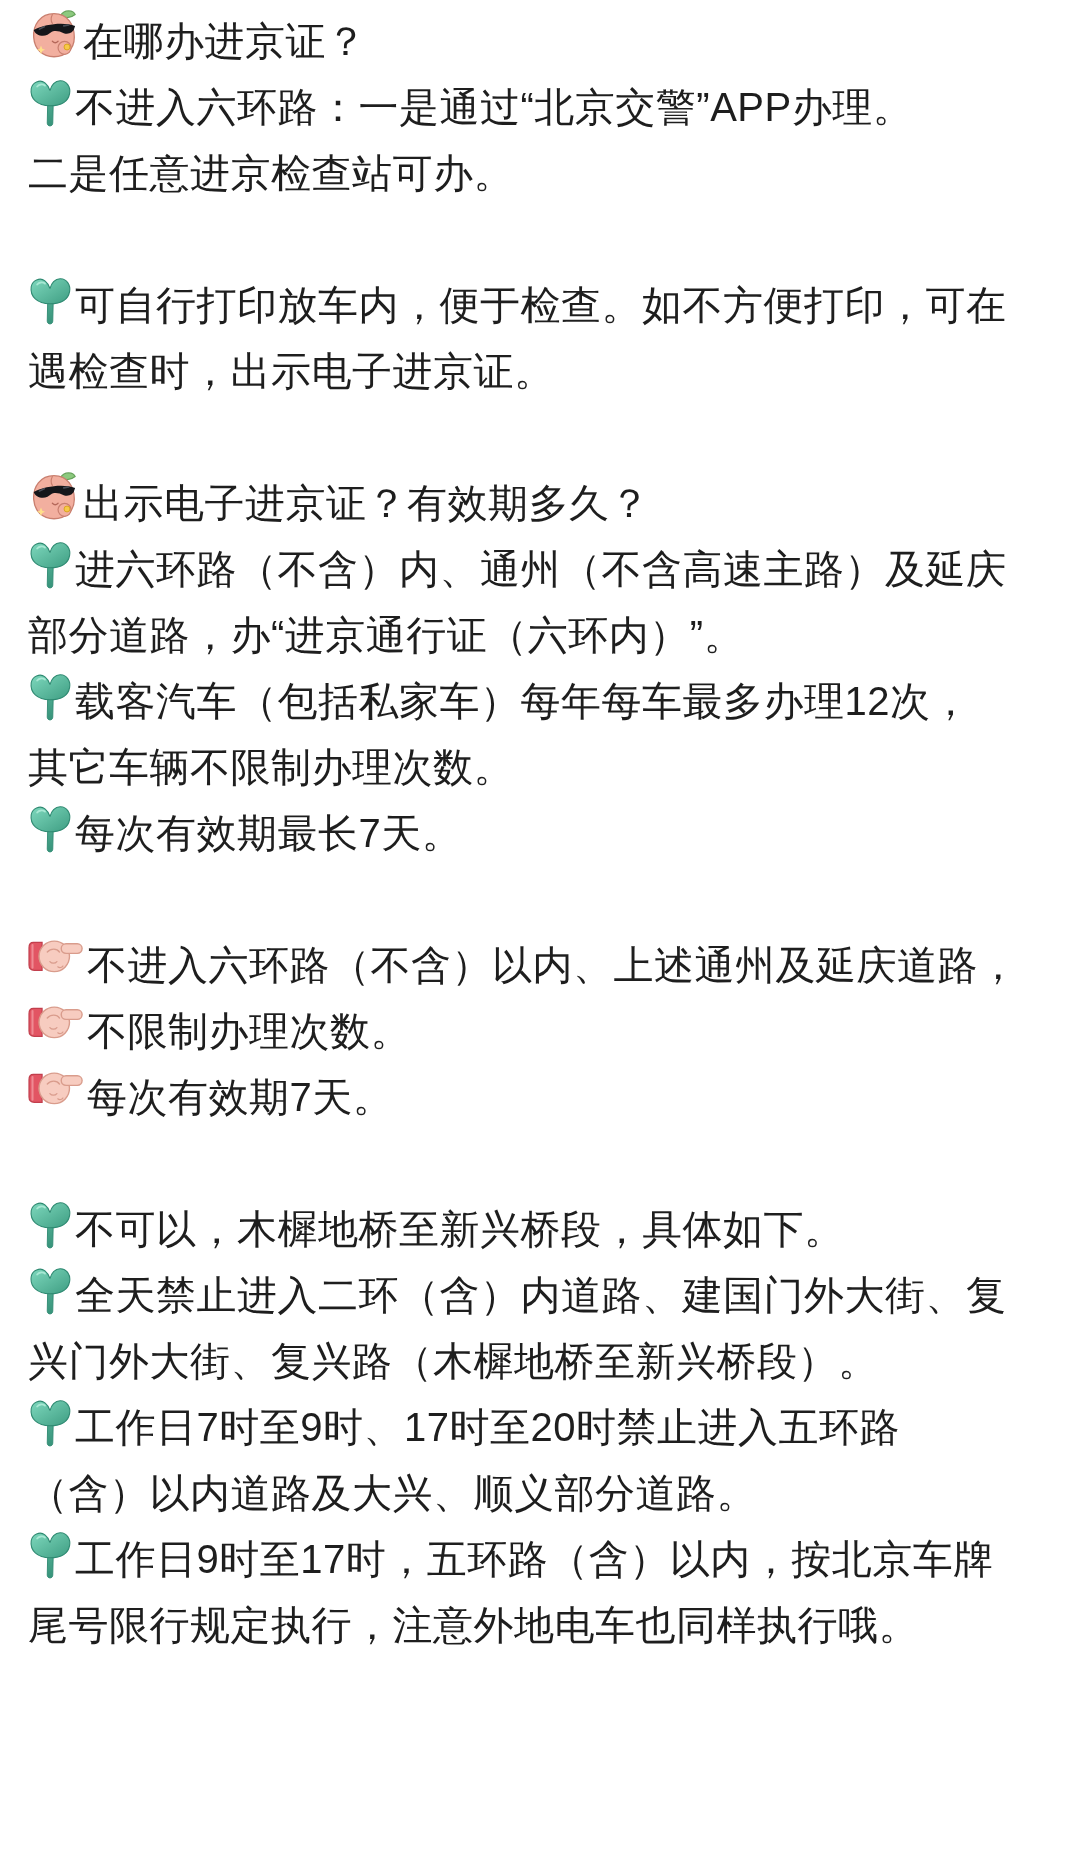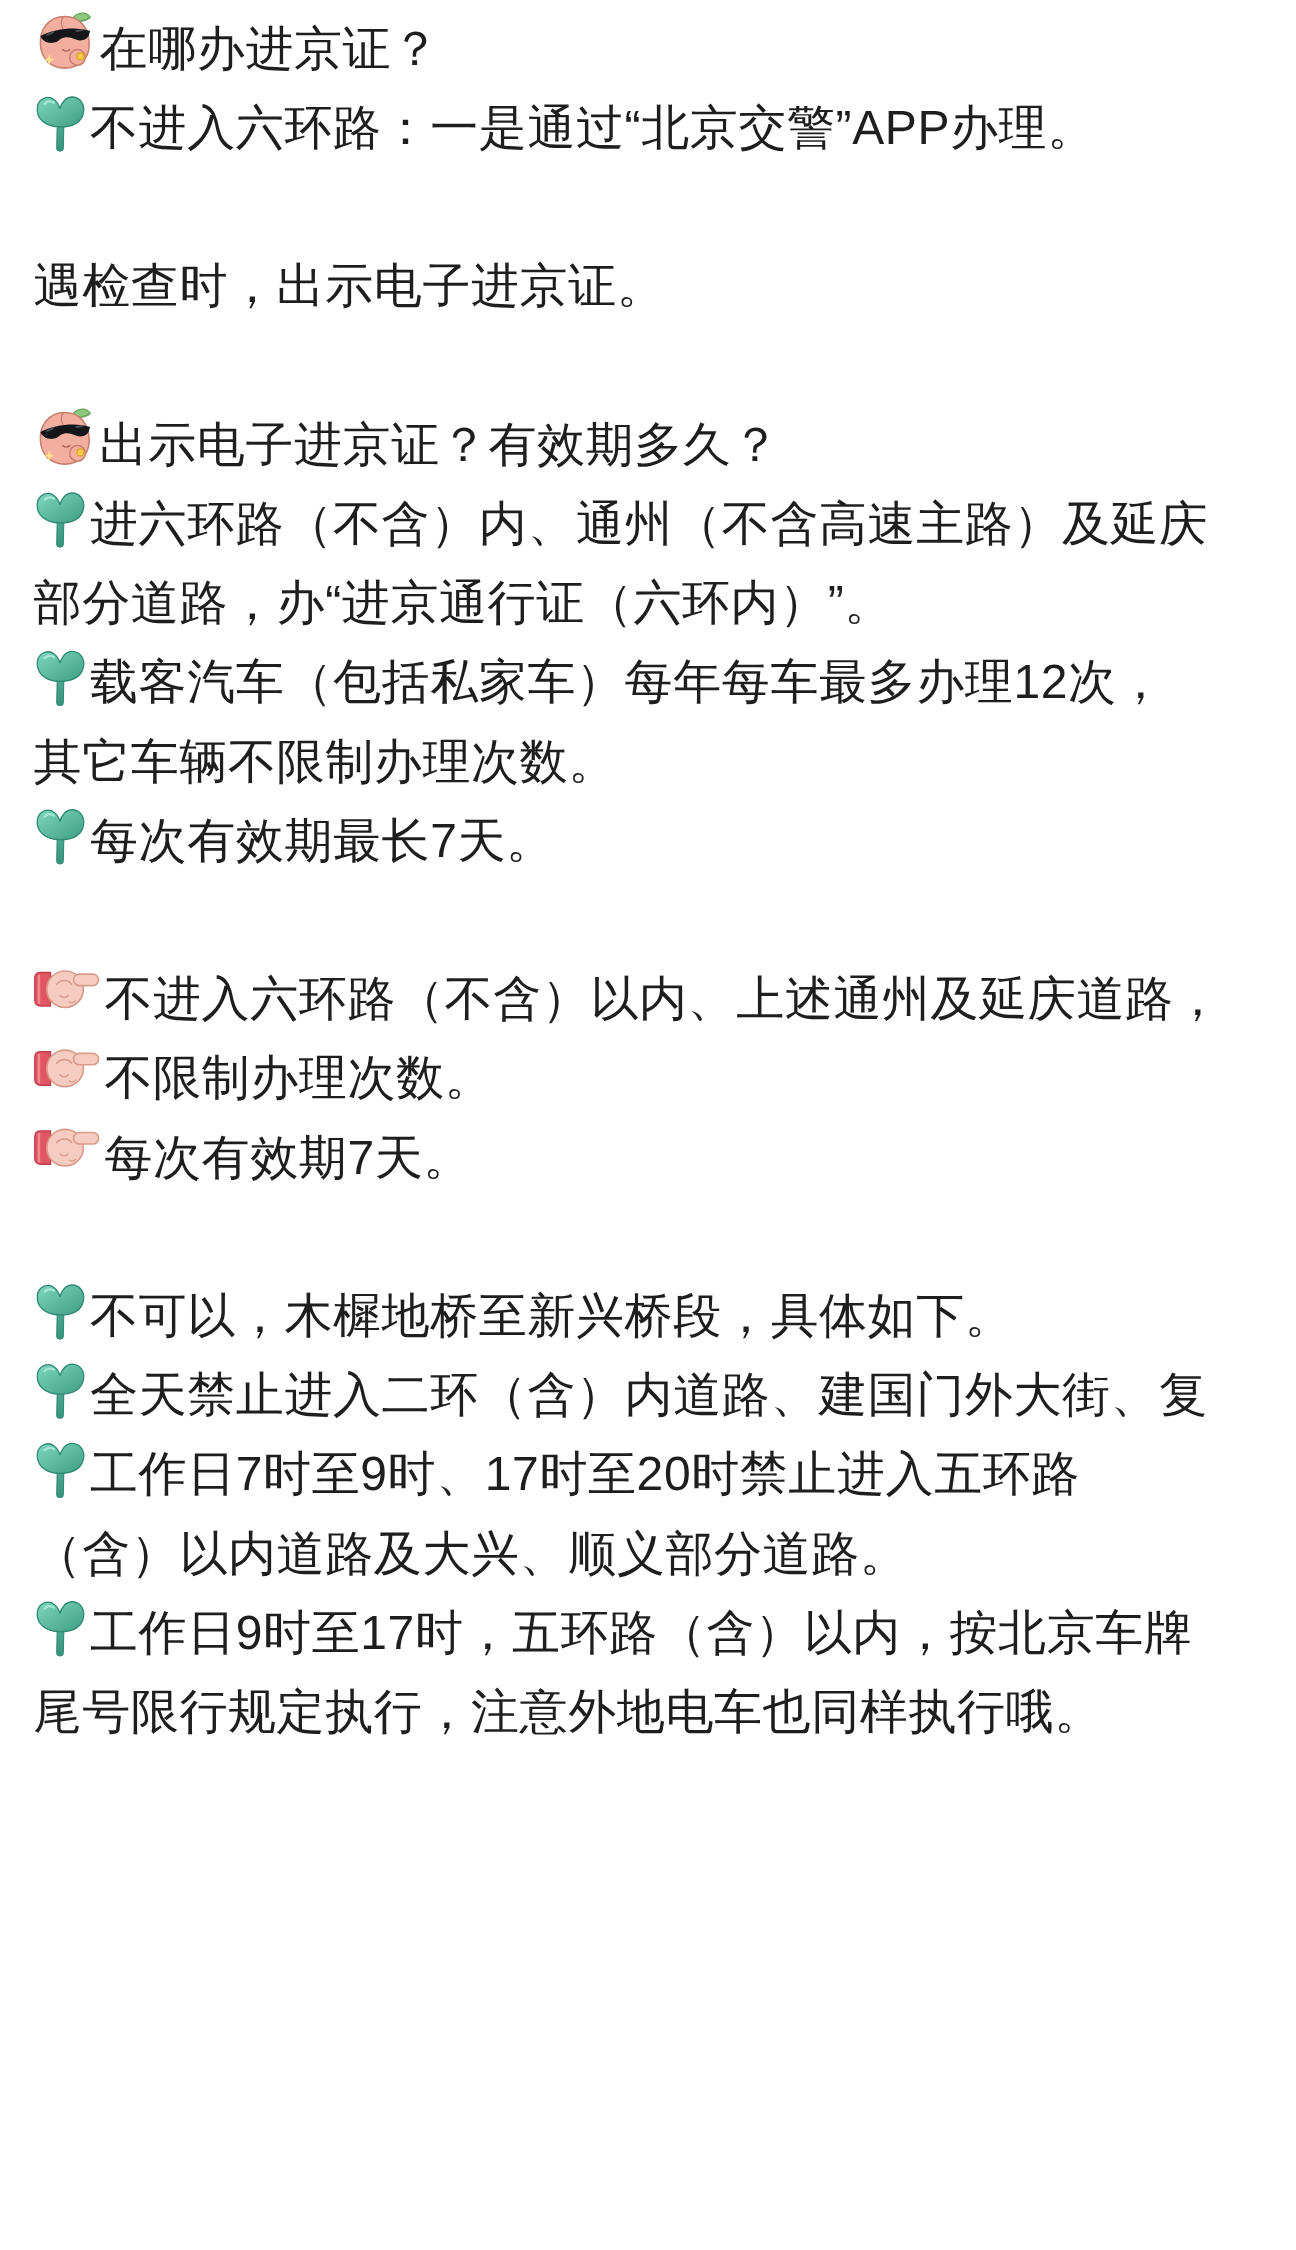--- a/index.html
+++ b/index.html
@@ -89,22 +89,48 @@
 
       <path d="M21.5 30 L27.5 30 L27 52 C27 56 21 56 21 52 Z" fill="url(#stemGrad)" stroke="#2F8A72" stroke-width="1"></path>
 
       <path d="M24 33 C10 33 2 25 3.5 14.5 C4.6 7.5 13 3.8 18.5 8 C21.5 10.3 23.2 13.5 24 16.5 C25.2 11 29.5 5.5 35.5 5.8 C42.5 6.2 46.6 12.5 45.4 19.5 C43.8 29 36 33 24 33 Z" fill="url(#tealGrad)" stroke="#2F8A72" stroke-width="1.2"></path>
 
       <path d="M10 12 C12 9.5 16 9 18.5 11" fill="none" stroke="#A8E8D4" stroke-width="2" stroke-linecap="round"></path>
     </svg>
   </span>
 <span class="txt">不进入六环路：一是通过“北京交警”APP办理。</span>
       </div>
-    </div>
-    <div class="section">
+      <div class="line">
+        <span class="txt">二是任意进京检查站可办。</span>
+      </div>
+    </div>
+    <div class="section">
+      <div class="line">
+  <span class="emoji">
+    <svg width="44" height="58" viewBox="0 0 48 60" xmlns="http://www.w3.org/2000/svg">
+      <defs>
+        <linearGradient id="tealGrad" x1="0" y1="0" x2="1" y2="1">
+          <stop offset="0" stop-color="#7ED8BD"></stop>
+          <stop offset="1" stop-color="#3E9D82"></stop>
+        </linearGradient>
+        <linearGradient id="stemGrad" x1="0" y1="0" x2="0" y2="1">
+          <stop offset="0" stop-color="#4DA98F"></stop>
+          <stop offset="1" stop-color="#37937A"></stop>
+        </linearGradient>
+      </defs>
+
+      <path d="M21.5 30 L27.5 30 L27 52 C27 56 21 56 21 52 Z" fill="url(#stemGrad)" stroke="#2F8A72" stroke-width="1"></path>
+
+      <path d="M24 33 C10 33 2 25 3.5 14.5 C4.6 7.5 13 3.8 18.5 8 C21.5 10.3 23.2 13.5 24 16.5 C25.2 11 29.5 5.5 35.5 5.8 C42.5 6.2 46.6 12.5 45.4 19.5 C43.8 29 36 33 24 33 Z" fill="url(#tealGrad)" stroke="#2F8A72" stroke-width="1.2"></path>
+
+      <path d="M10 12 C12 9.5 16 9 18.5 11" fill="none" stroke="#A8E8D4" stroke-width="2" stroke-linecap="round"></path>
+    </svg>
+  </span>
+<span class="txt">可自行打印放车内，便于检查。如不方便打印，可在</span>
+      </div>
       <div class="line">
         <span class="txt">遇检查时，出示电子进京证。</span>
       </div>
     </div>
     <div class="section">
       <div class="line">
   <span class="emoji">
     <svg width="52" height="52" viewBox="0 0 64 64" xmlns="http://www.w3.org/2000/svg">
 
       <path d="M40 9 C45 2 55 2 58 8 C52 13 44 13 40 9 Z" fill="#8CC97E" stroke="#67A35B" stroke-width="1.5"></path>
@@ -300,20 +326,23 @@
       <path d="M21.5 30 L27.5 30 L27 52 C27 56 21 56 21 52 Z" fill="url(#stemGrad)" stroke="#2F8A72" stroke-width="1"></path>
 
       <path d="M24 33 C10 33 2 25 3.5 14.5 C4.6 7.5 13 3.8 18.5 8 C21.5 10.3 23.2 13.5 24 16.5 C25.2 11 29.5 5.5 35.5 5.8 C42.5 6.2 46.6 12.5 45.4 19.5 C43.8 29 36 33 24 33 Z" fill="url(#tealGrad)" stroke="#2F8A72" stroke-width="1.2"></path>
 
       <path d="M10 12 C12 9.5 16 9 18.5 11" fill="none" stroke="#A8E8D4" stroke-width="2" stroke-linecap="round"></path>
     </svg>
   </span>
 <span class="txt">全天禁止进入二环（含）内道路、建国门外大街、复</span>
       </div>
       <div class="line">
+        <span class="txt">兴门外大街、复兴路（木樨地桥至新兴桥段）。</span>
+      </div>
+      <div class="line">
   <span class="emoji">
     <svg width="44" height="58" viewBox="0 0 48 60" xmlns="http://www.w3.org/2000/svg">
       <defs>
         <linearGradient id="tealGrad" x1="0" y1="0" x2="1" y2="1">
           <stop offset="0" stop-color="#7ED8BD"></stop>
           <stop offset="1" stop-color="#3E9D82"></stop>
         </linearGradient>
         <linearGradient id="stemGrad" x1="0" y1="0" x2="0" y2="1">
           <stop offset="0" stop-color="#4DA98F"></stop>
           <stop offset="1" stop-color="#37937A"></stop>

